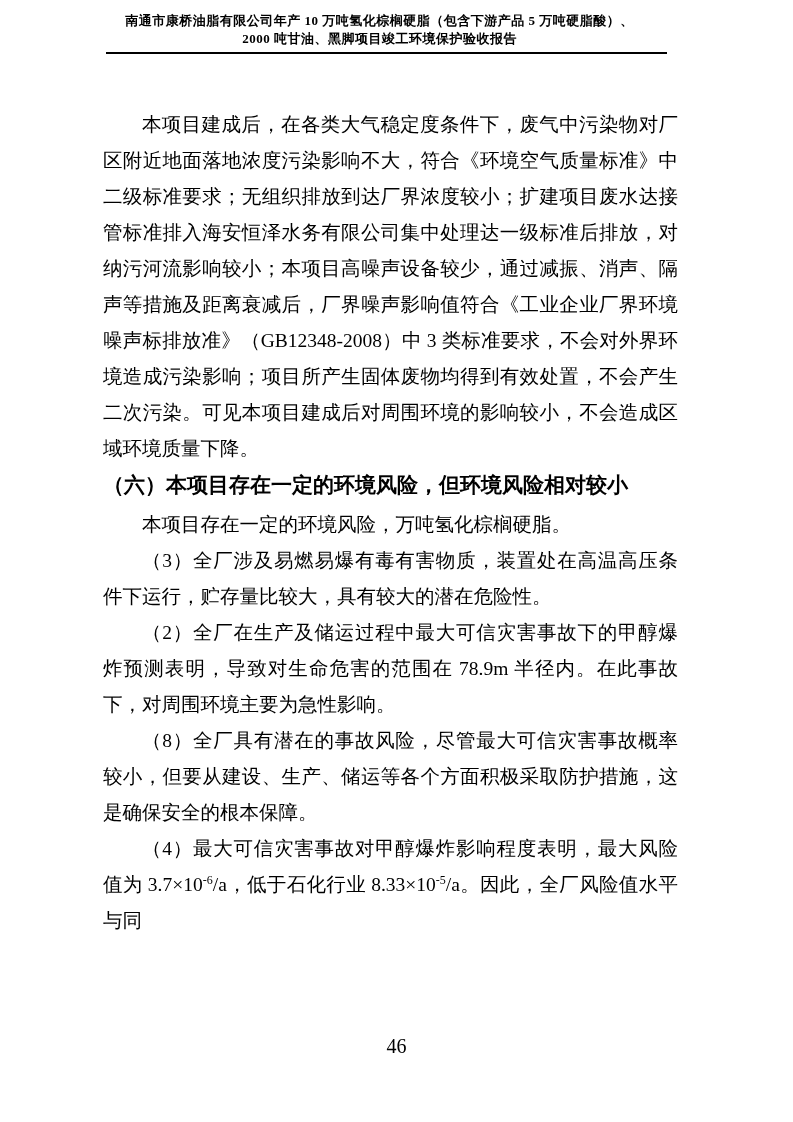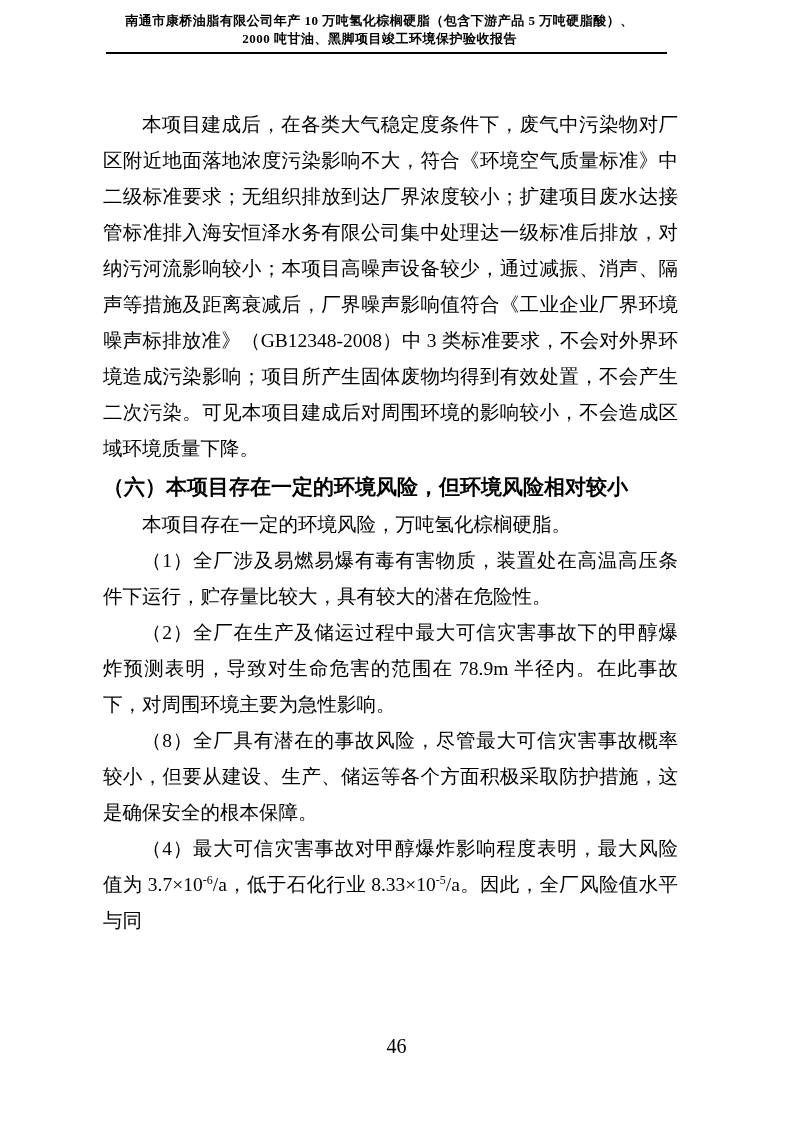--- a/index.html
+++ b/index.html
@@ -42,21 +42,21 @@
     text-align: justify;
     text-align-last: left;
     margin-top: 15px;
   }
   .para {
     margin: 0;
     text-indent: 2em;
   }
   .section-heading {
     margin: 3px 0 3px 0;
-    font-family: Liberation Serif, serif;
+    font-family: Liberation Mono, monospace;
     font-size: 21px;
     font-weight: bold;
     line-height: 34px;
     text-indent: 0;
     text-align: left;
   }
   .para sup {
     font-size: 12px;
     line-height: 0;
     vertical-align: super;
@@ -83,21 +83,21 @@
   </header>
 
   <main class="doc-body">
 
     <p class="para">本项目建成后，在各类大气稳定度条件下，废气中污染物对厂区附近地面落地浓度污染影响不大，符合《环境空气质量标准》中二级标准要求；无组织排放到达厂界浓度较小；扩建项目废水达接管标准排入海安恒泽水务有限公司集中处理达一级标准后排放，对纳污河流影响较小；本项目高噪声设备较少，通过减振、消声、隔声等措施及距离衰减后，厂界噪声影响值符合《工业企业厂界环境噪声标排放准》（GB12348-2008）中 3 类标准要求，不会对外界环境造成污染影响；项目所产生固体废物均得到有效处置，不会产生二次污染。可见本项目建成后对周围环境的影响较小，不会造成区域环境质量下降。</p>
 
     <h3 class="section-heading">（六）本项目存在一定的环境风险，但环境风险相对较小</h3>
 
     <p class="para">本项目存在一定的环境风险，万吨氢化棕榈硬脂。</p>
 
-    <p class="para">（1）全厂涉及易燃易爆有毒有害物质，装置处在高温高压条件下运行，贮存量比较大，具有较大的潜在危险性。</p>
+    <p class="para">（3）全厂涉及易燃易爆有毒有害物质，装置处在高温高压条件下运行，贮存量比较大，具有较大的潜在危险性。</p>
 
     <p class="para">（2）全厂在生产及储运过程中最大可信灾害事故下的甲醇爆炸预测表明，导致对生命危害的范围在 78.9m 半径内。在此事故下，对周围环境主要为急性影响。</p>
 
     <p class="para">（8）全厂具有潜在的事故风险，尽管最大可信灾害事故概率较小，但要从建设、生产、储运等各个方面积极采取防护措施，这是确保安全的根本保障。</p>
 
 
     <p class="para"><span>（4）最大可信灾害事故对甲醇爆炸影响程度表明，最大风险值为 3.7×10</span><sup>-6</sup><span>/a，低于石化行业 8.33×10</span><sup>-5</sup><span>/a。因此，全厂风险值水平与同</span></p>
 
   </main>
 

